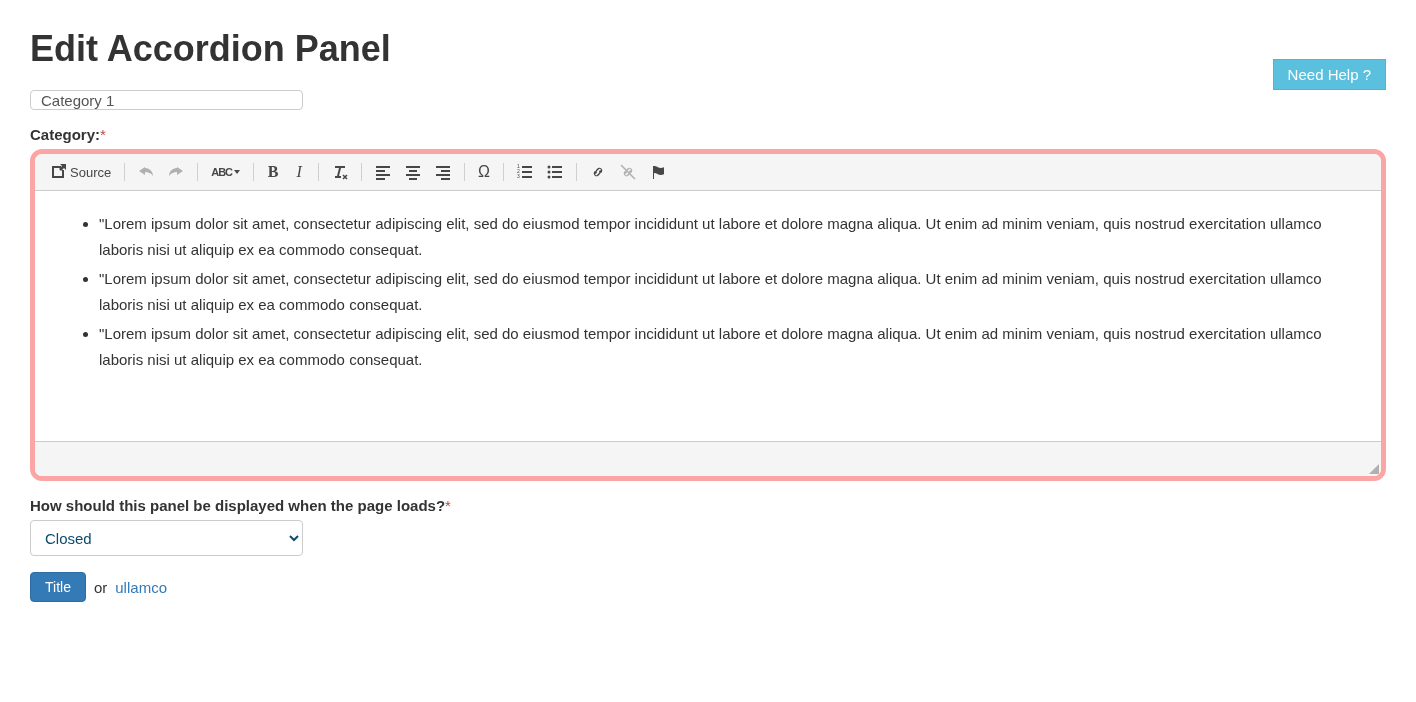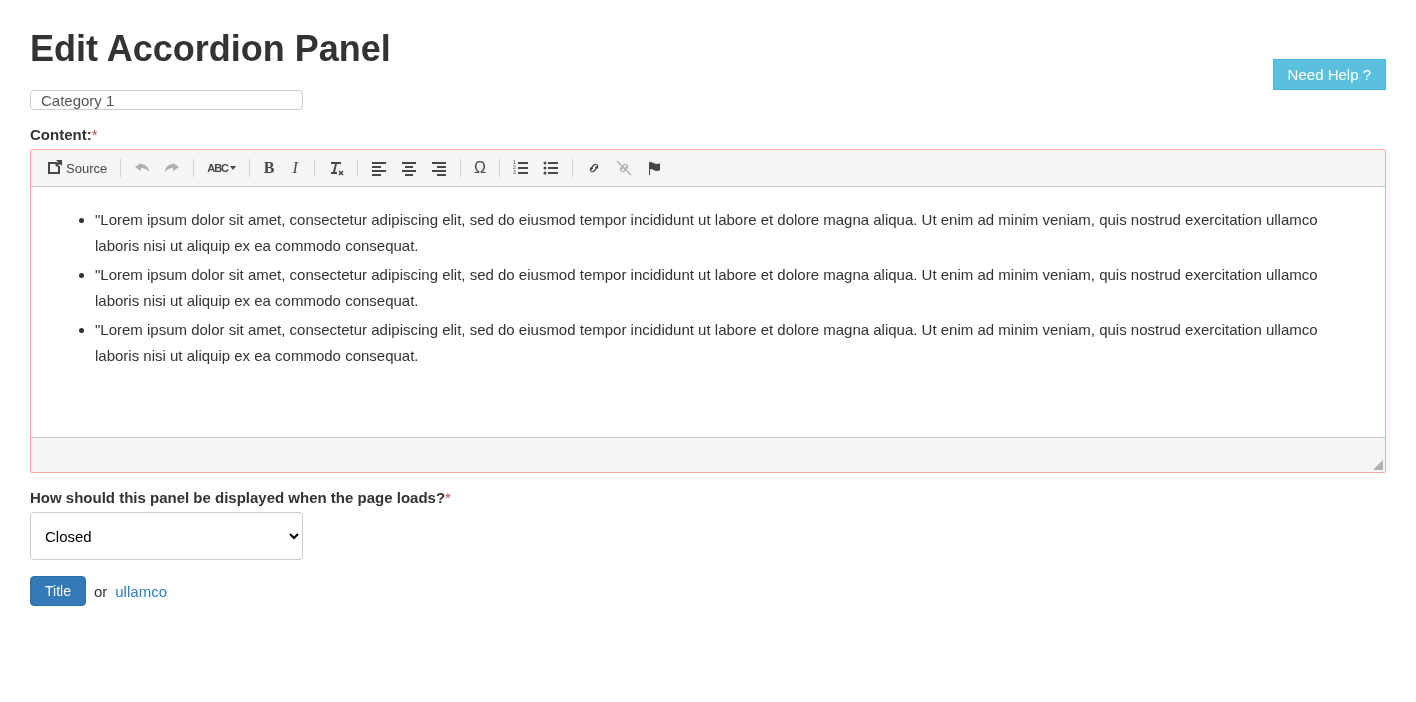--- a/index.html
+++ b/index.html
@@ -48,29 +48,29 @@
     font-size: 15px;
     color: #555;
     border: 1px solid #ccc;
     border-radius: 4px;
     height: 20px;
   }
   .select-input {
     width: 273px;
     padding: 6px 10px;
     font-size: 15px;
-    color: #000000;
+    color: #0c4a6e;
     border: 1px solid #ccc;
     border-radius: 4px;
-    height: 48px;
+    height: 36px;
     background: #fff;
   }
   .editor-wrap {
-    border: 1px solid #fca5a5;
-    border-radius: 2px;
+    border: 5px solid #fca5a5;
+    border-radius: 12px;
     overflow: hidden;
   }
   .toolbar {
     background: #f5f5f5;
     border-bottom: 1px solid #ccc;
     padding: 6px 8px;
     display: flex;
     align-items: center;
     flex-wrap: wrap;
   }
@@ -171,21 +171,21 @@
   <h1 class="page-title">Edit Accordion Panel</h1>
   <button class="help-btn">Need Help ?</button>
 </div>
 
 <div class="form-group">
   <input type="text" class="text-input" value="Category 1" style="">
 </div>
 
 <div class="form-group">
   <label class="form-label">
-    <span>Content:</span><span class="req">*</span>
+    <span>Category:</span><span class="req">*</span>
   </label>
 
   <div class="editor-wrap">
     <div class="toolbar">
 
       <button class="tb-btn source-btn">
         <svg viewBox="0 0 16 16">
             <path d="M2 2h9v2H4v8h8V6h2v8H2z"></path>
             <path d="M10 0h6v6l-2-2-3 3-2-2 3-3z"></path>
           </svg>

